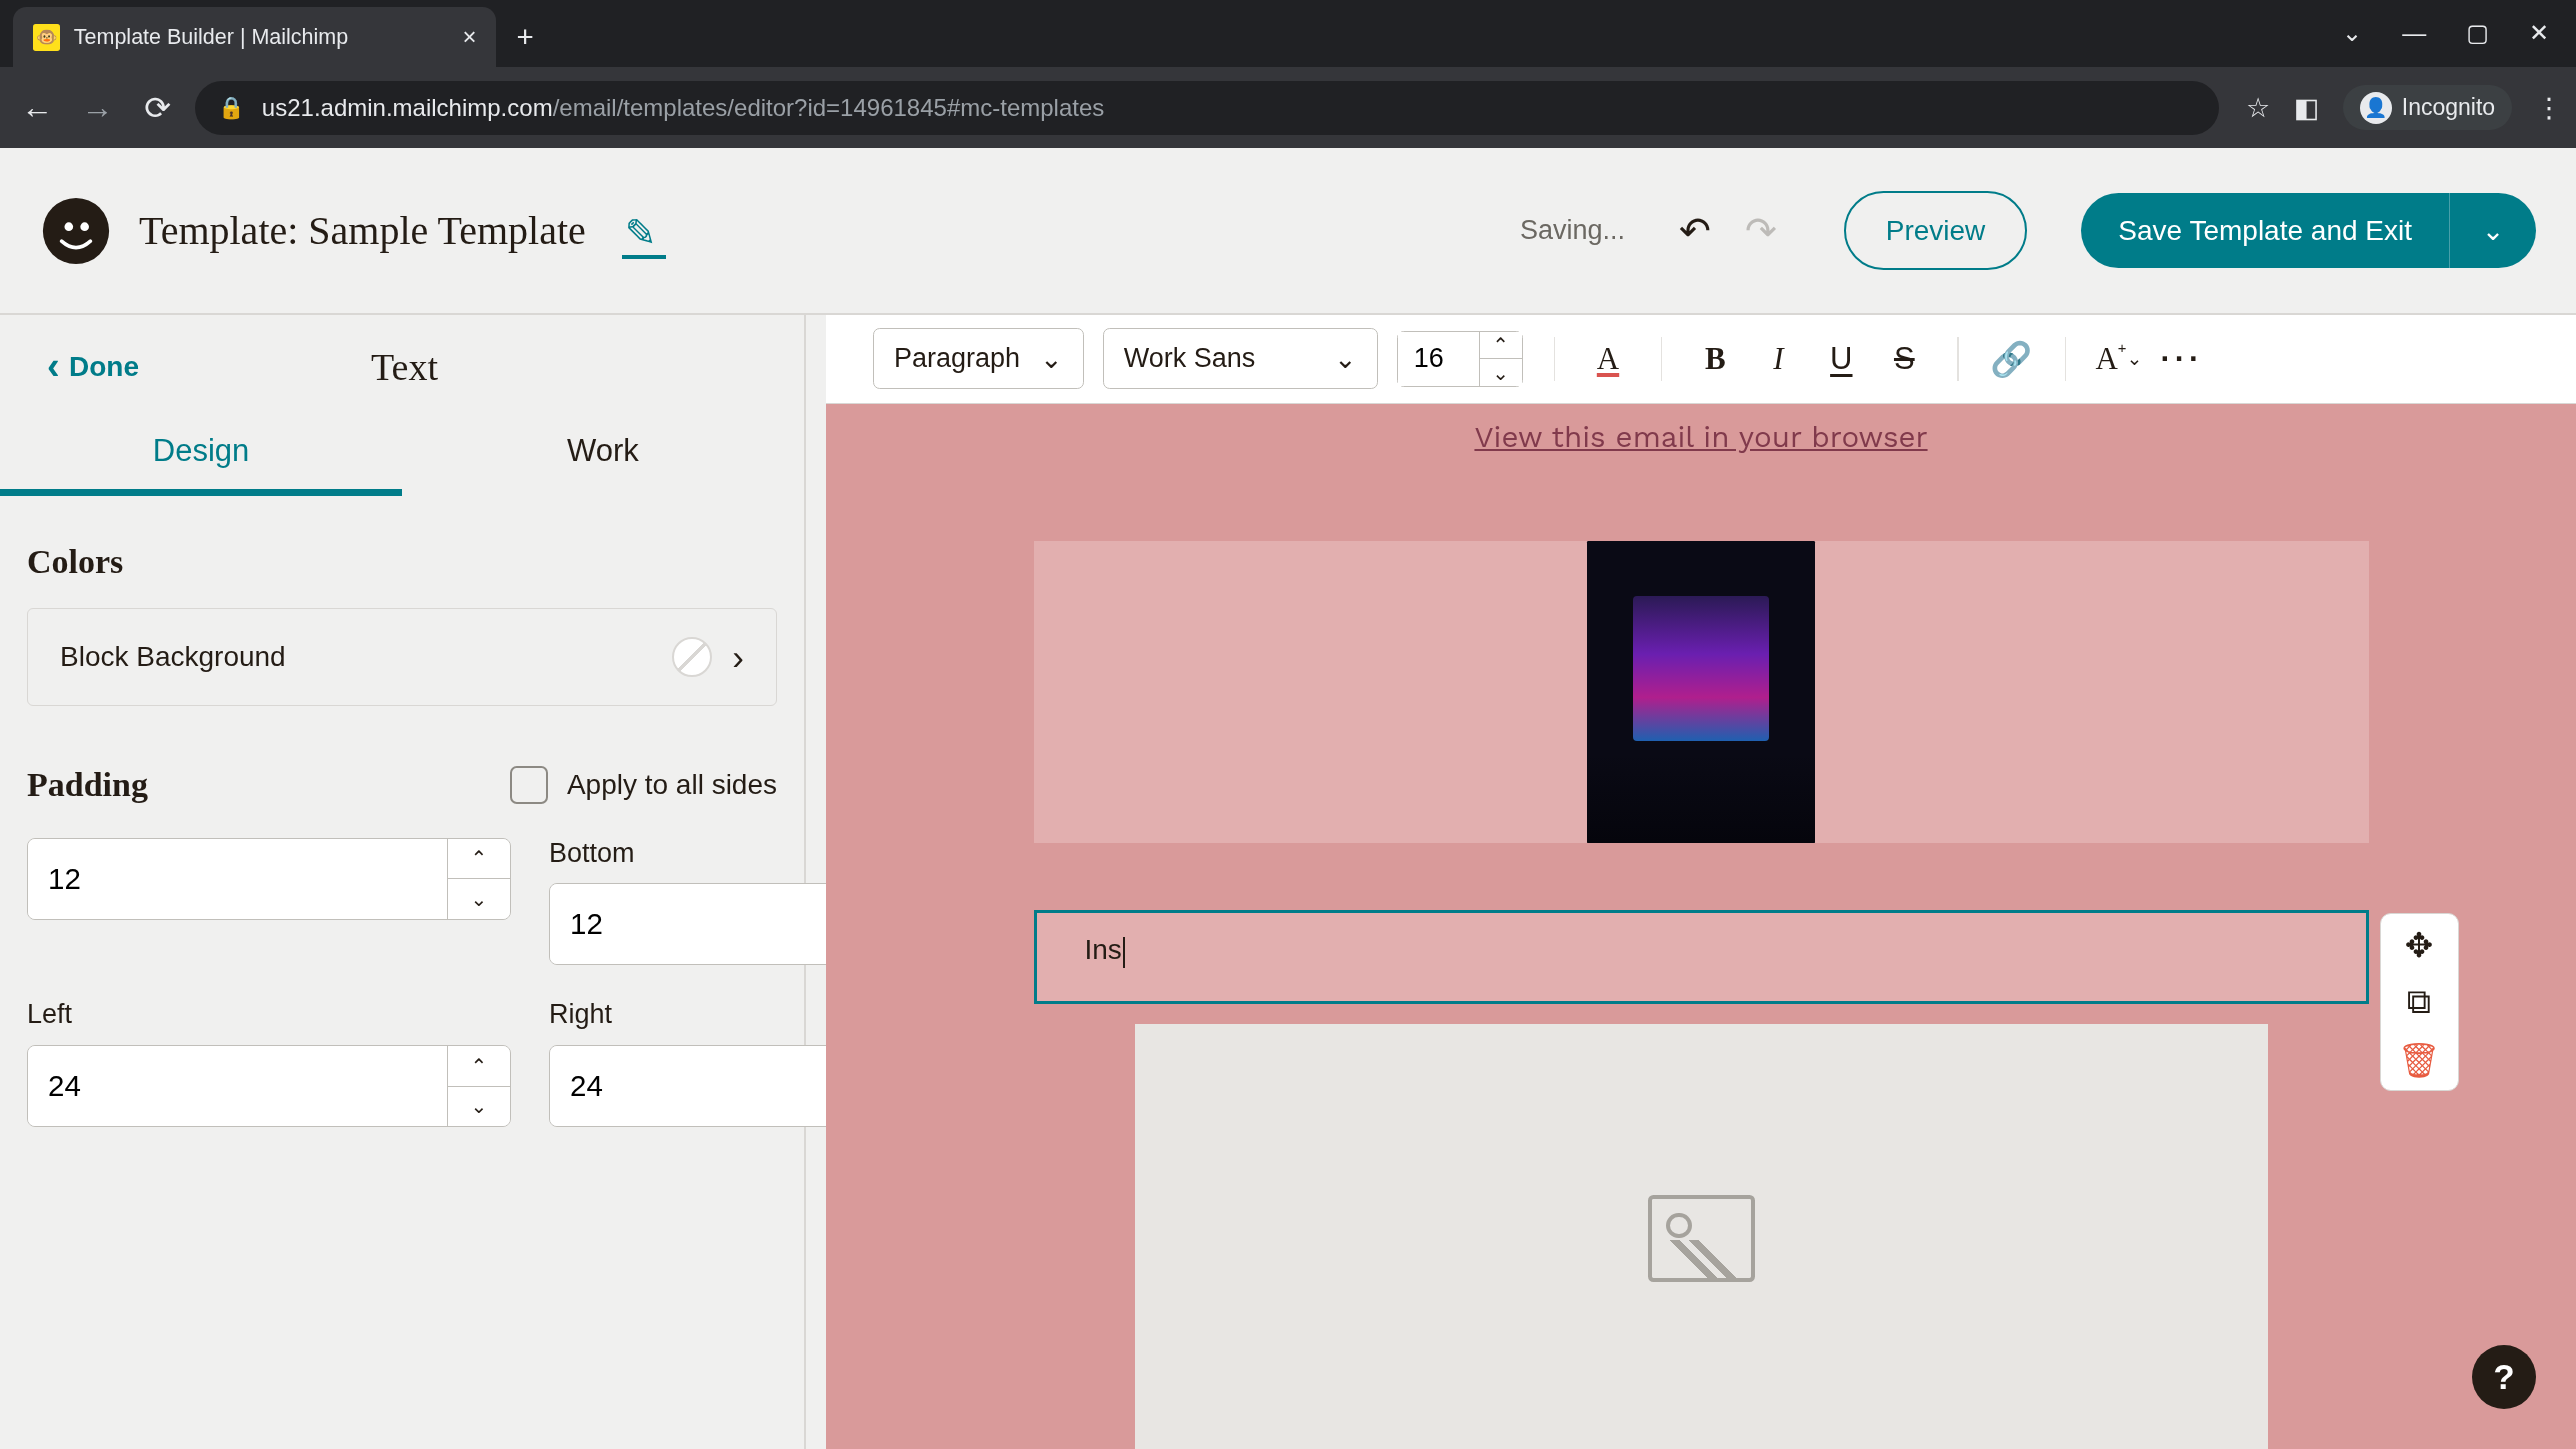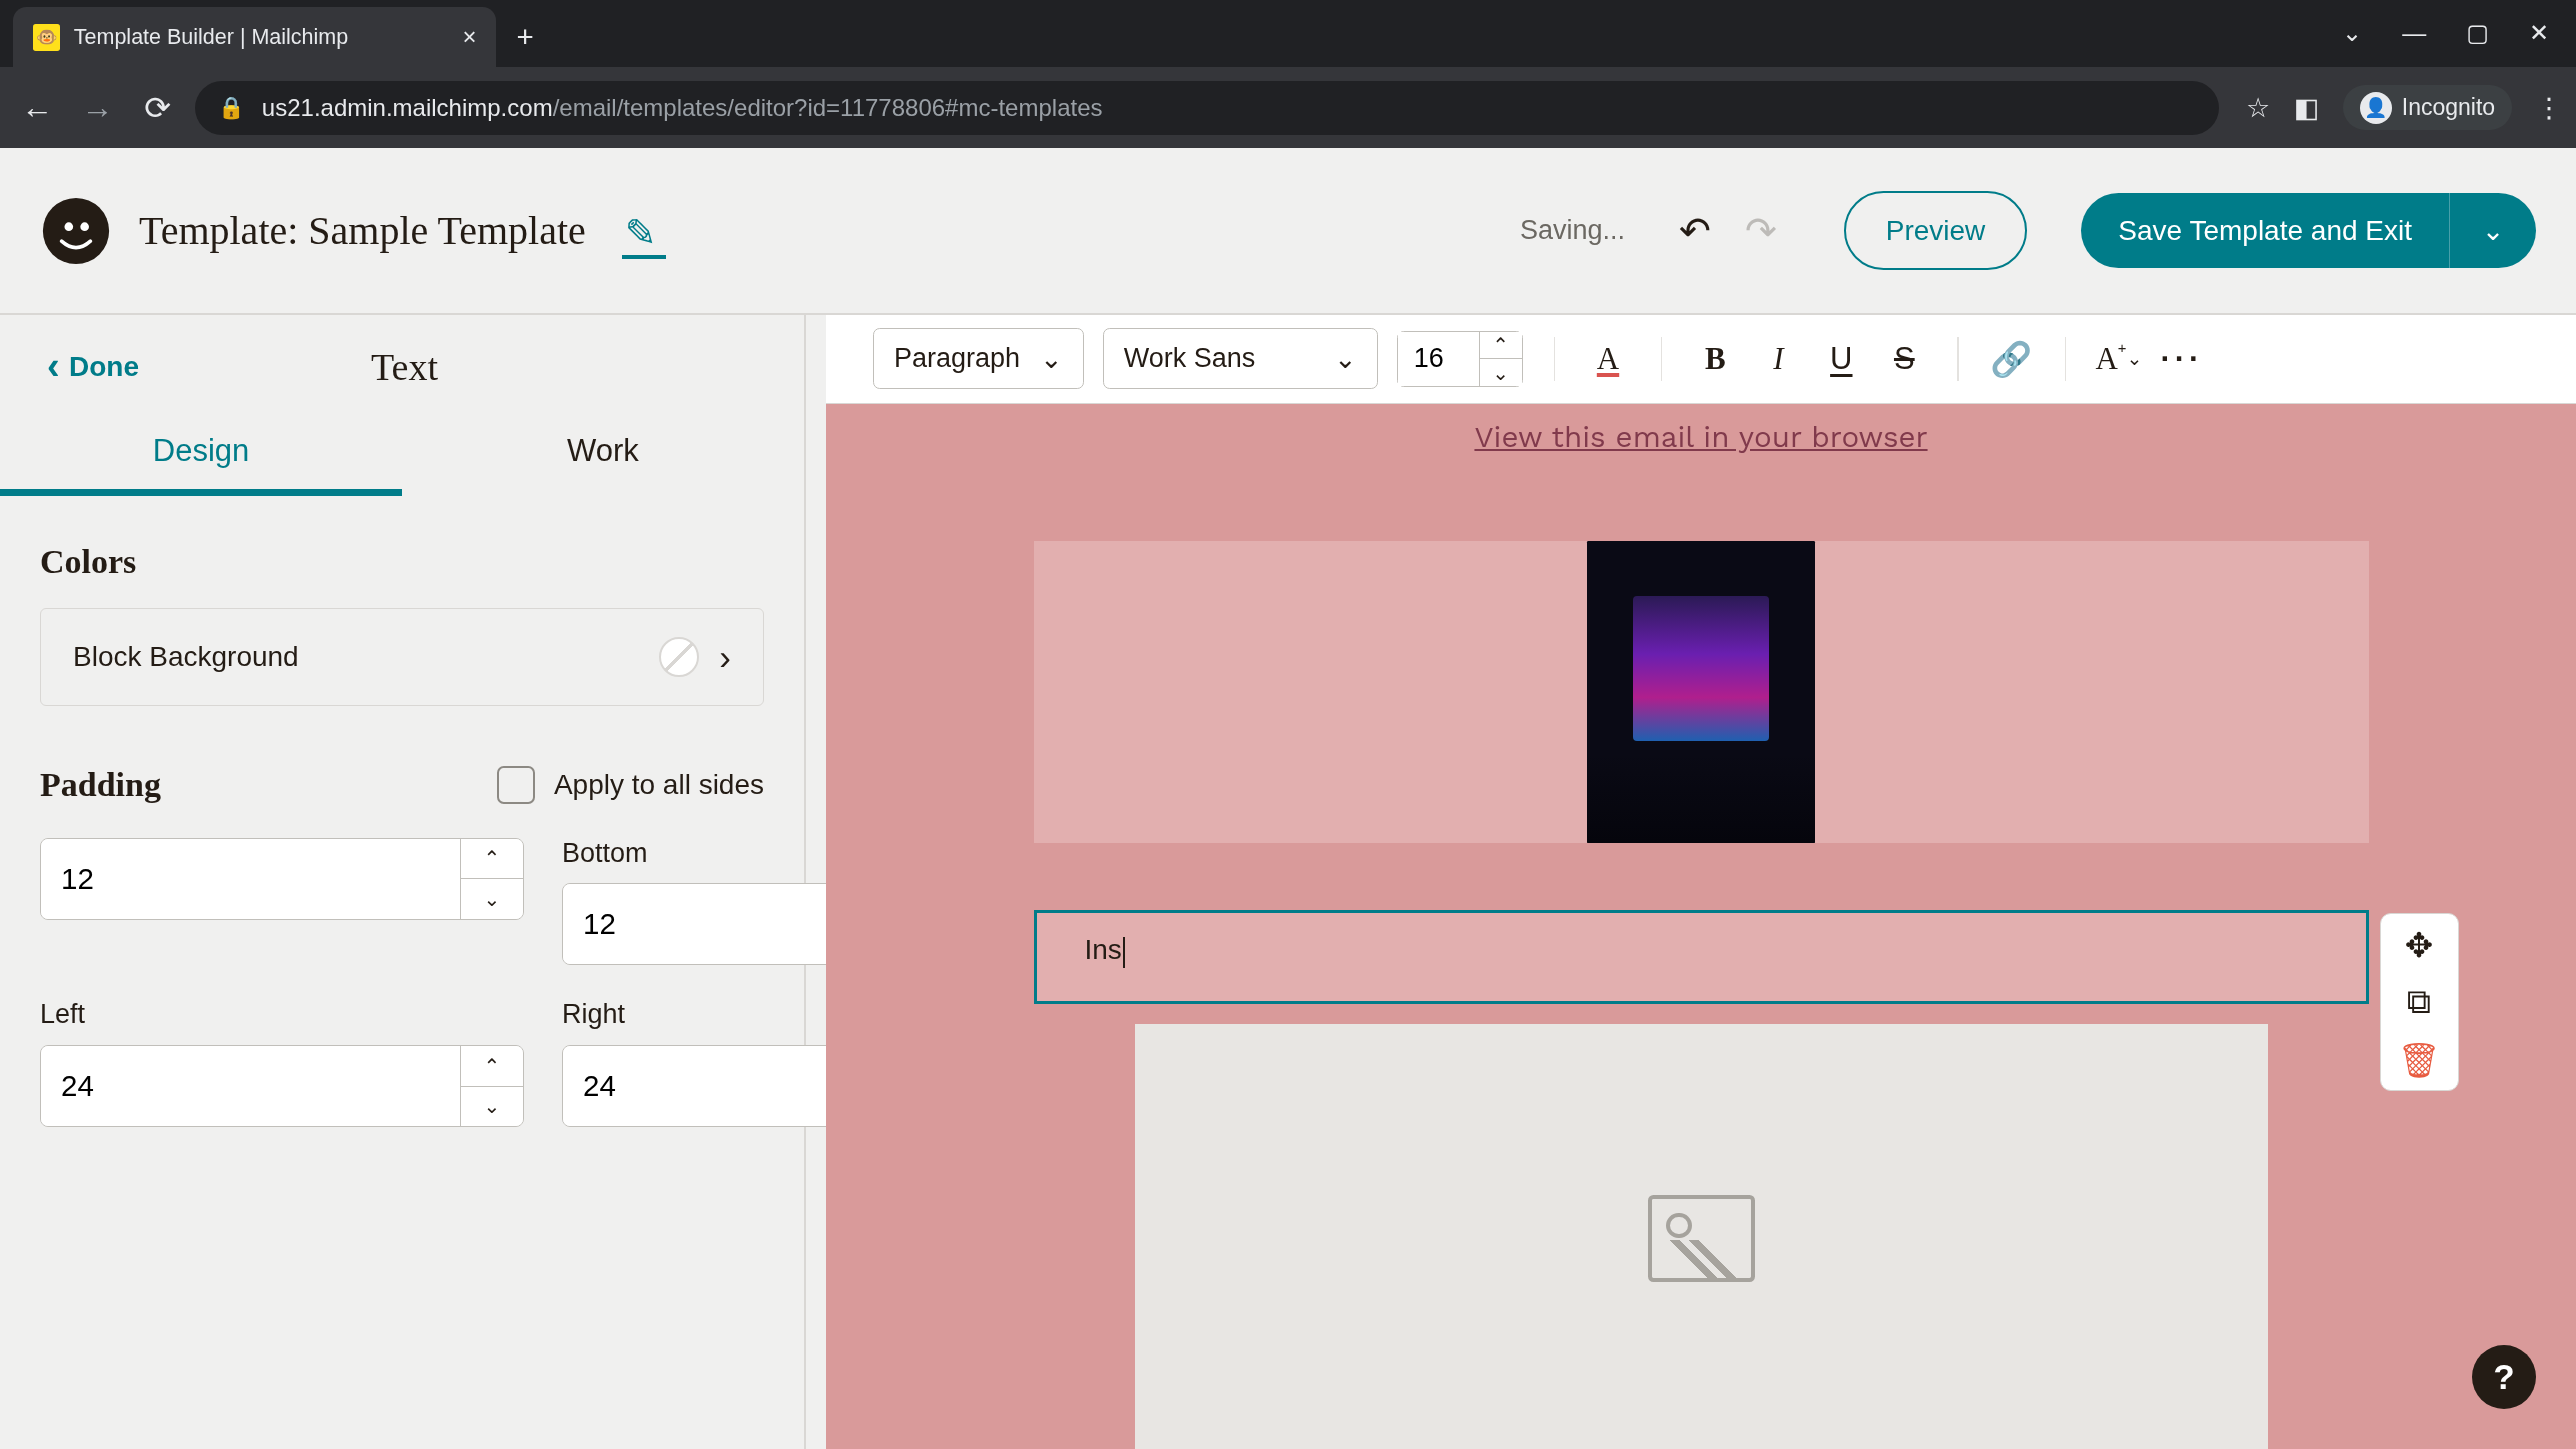--- a/index.html
+++ b/index.html
@@ -52,21 +52,21 @@
 .sidebar { width: 806px; background: #f0f0ef; border-right: 2px solid #d9d7d4; display: flex; flex-direction: column; }
 .sb-head { display: flex; align-items: center; padding: 29.5px 47px 20px; }
 .done-btn { color: #007c89; font-size: 28px; font-weight: 600; display: flex; align-items: center; gap: 9.4px; }
 .done-btn .chev { font-size: 38px; line-height: 0.5; }
 .panel-title { font-family: Georgia, serif; font-size: 38px; color: #241c15; margin: 0 auto; padding-right: 87px; }
 .tabbar { display: flex; }
 .tab-item { flex: 1; text-align: center; padding: 24px 0 27px; font-size: 31px; color: #241c15; position: relative; }
 .tab-item.active { color: #007c89; font-weight: 500; }
 .tab-item.active::after { content: ''; position: absolute; bottom: 0; left: 0; right: 0; height: 6.7px; background: #007c89; }
 
-.sb-body { padding: 47px 40px 0; }
+.sb-body { padding: 47px 27px 0; }
 .sec-title { font-family: Georgia, serif; font-size: 34px; color: #241c15; margin-bottom: 27px; }
 .color-row { border: 1.3px solid #d9d7d4; border-radius: 6px; padding: 28px 32px; display: flex; align-items: center; gap: 20px; margin-bottom: 60px; }
 .color-row-label { font-size: 28px; color: #241c15; flex: 1; }
 .swatch { width: 40px; height: 40px; border-radius: 50%; border: 2px solid #d9d7d4; background: linear-gradient(135deg, #fff 47%, #d9d7d4 47% 53%, #fff 53%); }
 .chev-r { font-size: 35px; color: #241c15; }
 
 .pad-head { display: flex; align-items: flex-end; justify-content: space-between; margin-bottom: 34px; }
 .apply-wrap { display: flex; align-items: center; gap: 19px; }
 .checkbox { width: 38px; height: 38px; border: 2px solid #8c8983; border-radius: 6.7px; }
 .apply-label { font-size: 28px; color: #241c15; }
@@ -149,21 +149,21 @@
     <span>✕</span>
   </div>
 </div>
 
 <div class="addr-bar">
   <div class="nav-btn active">←</div>
   <div class="nav-btn">→</div>
   <div class="nav-btn active">⟳</div>
   <div class="url-field">
     <span class="lock-icon">🔒</span>
-    <span class="url-text"><span>us21.admin.mailchimp.com</span><span class="dim">/email/templates/editor?id=11778806#mc-templates</span></span>
+    <span class="url-text"><span>us21.admin.mailchimp.com</span><span class="dim">/email/templates/editor?id=14961845#mc-templates</span></span>
   </div>
   <div class="addr-right">
     <span class="addr-icon">☆</span>
     <span class="addr-icon">◧</span>
     <div class="incognito">
       <span class="incognito-icon">👤</span>
       <span class="incognito-text">Incognito</span>
     </div>
     <span class="addr-icon">⋮</span>
   </div>

